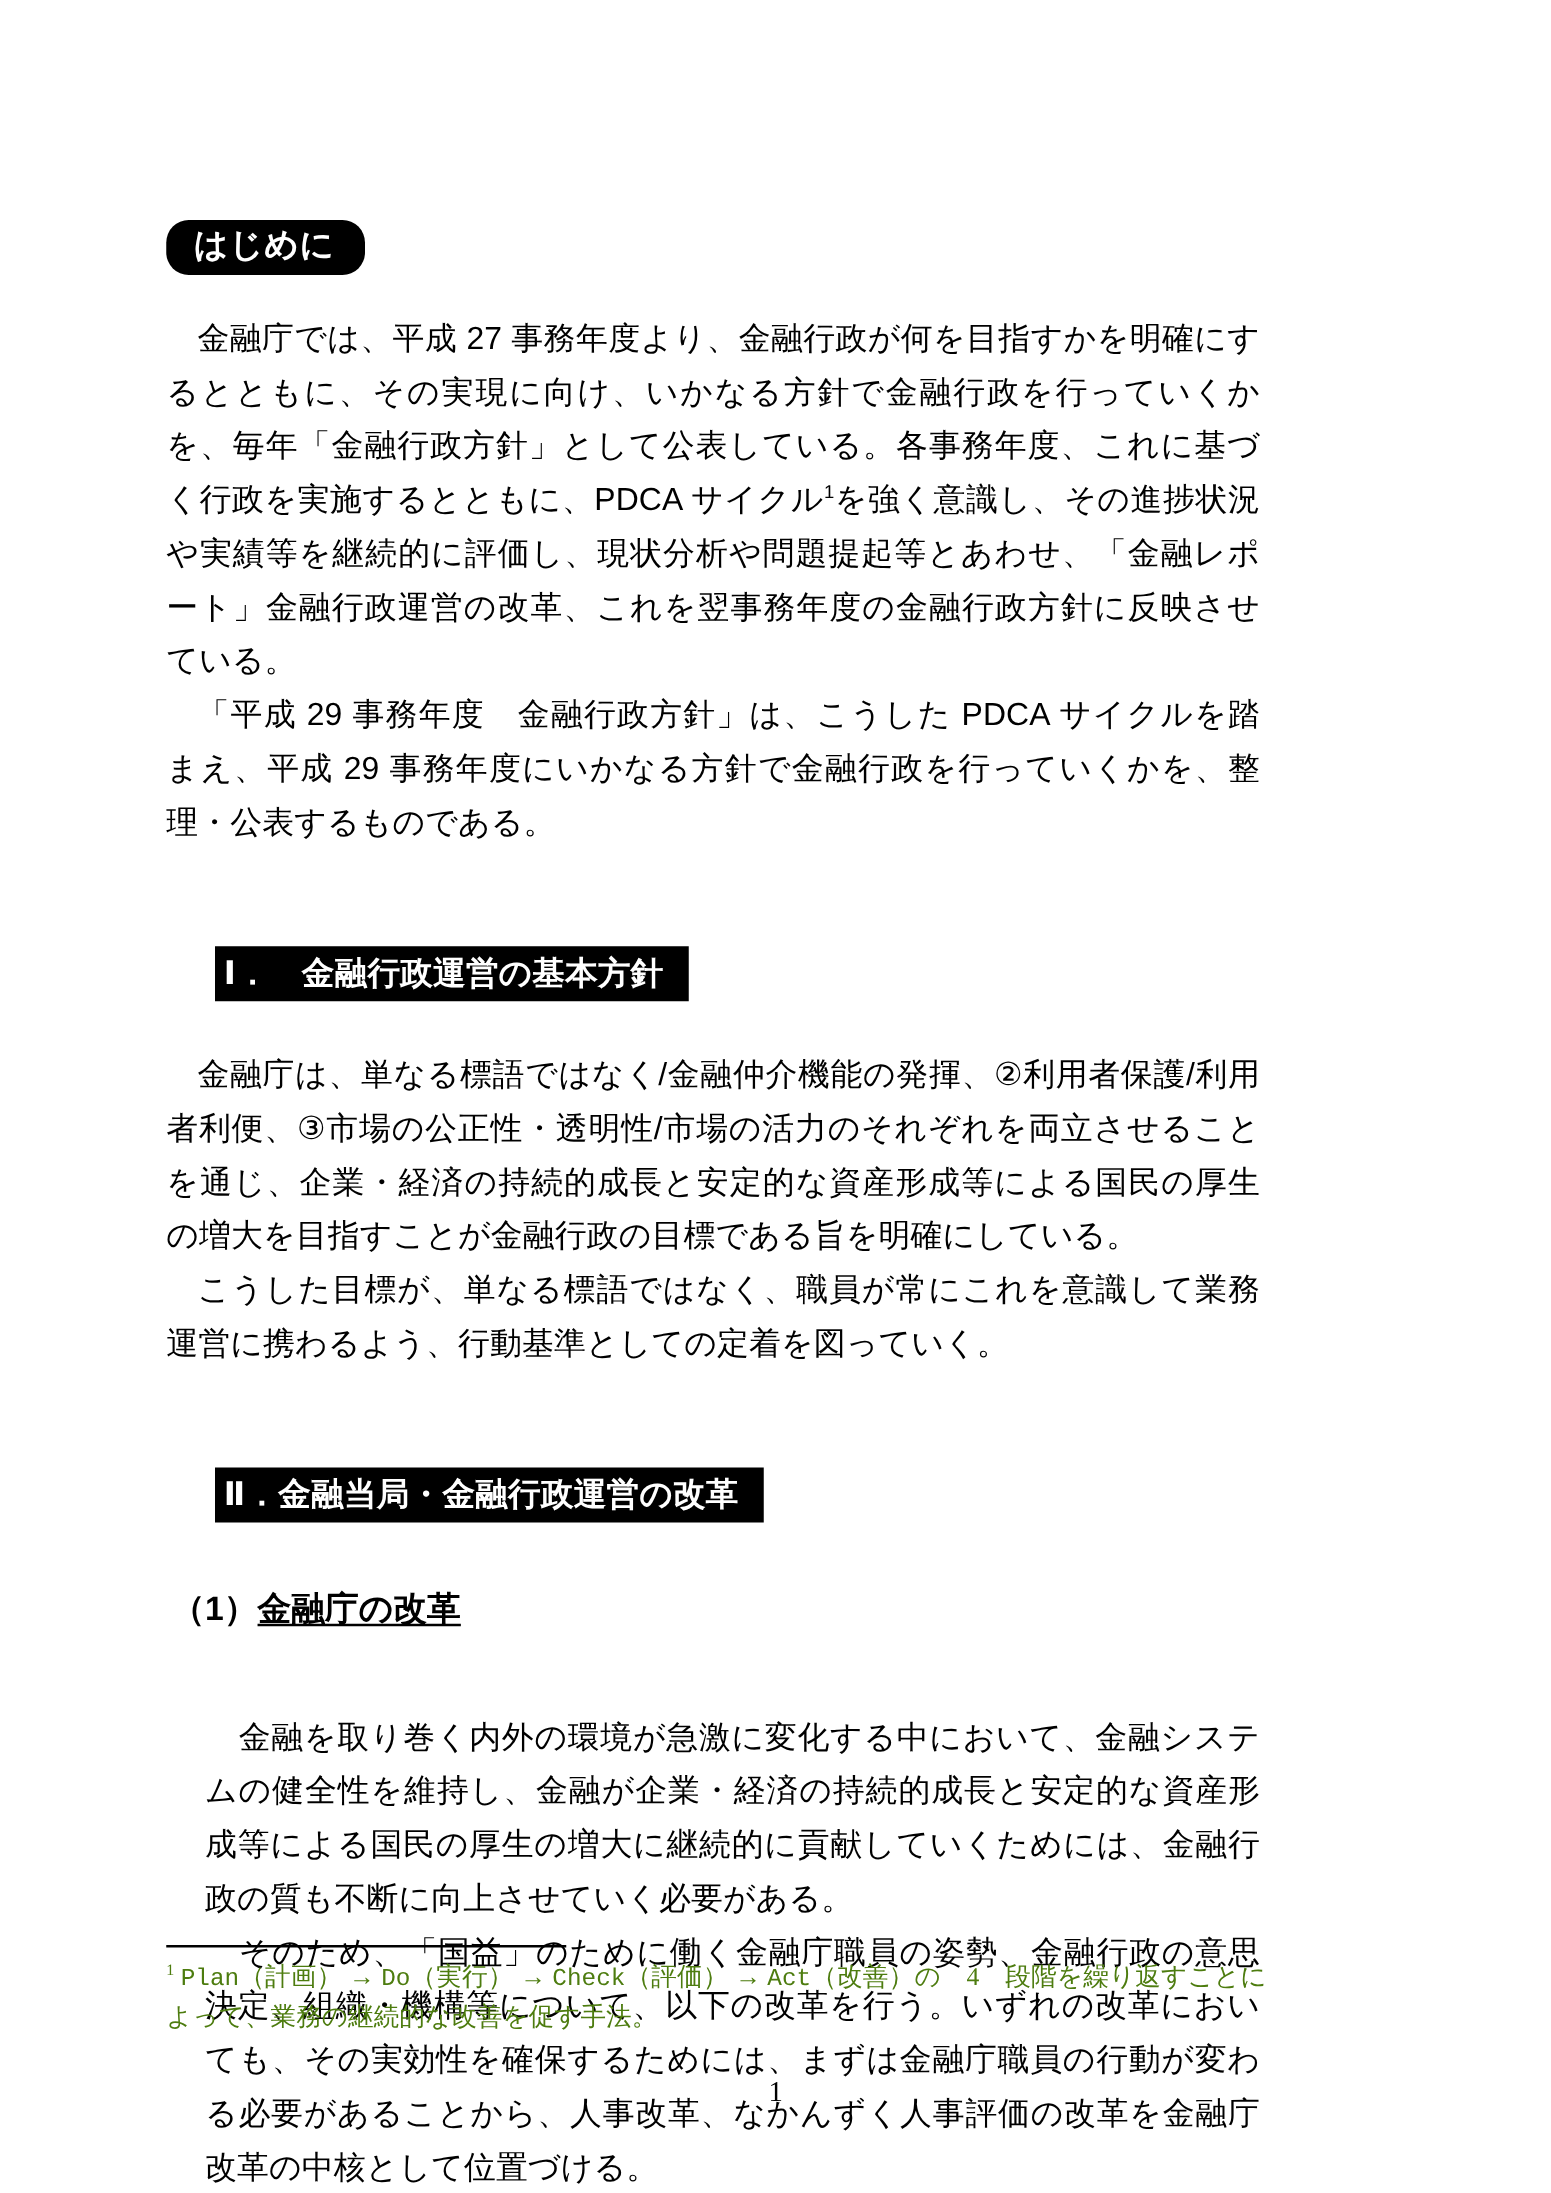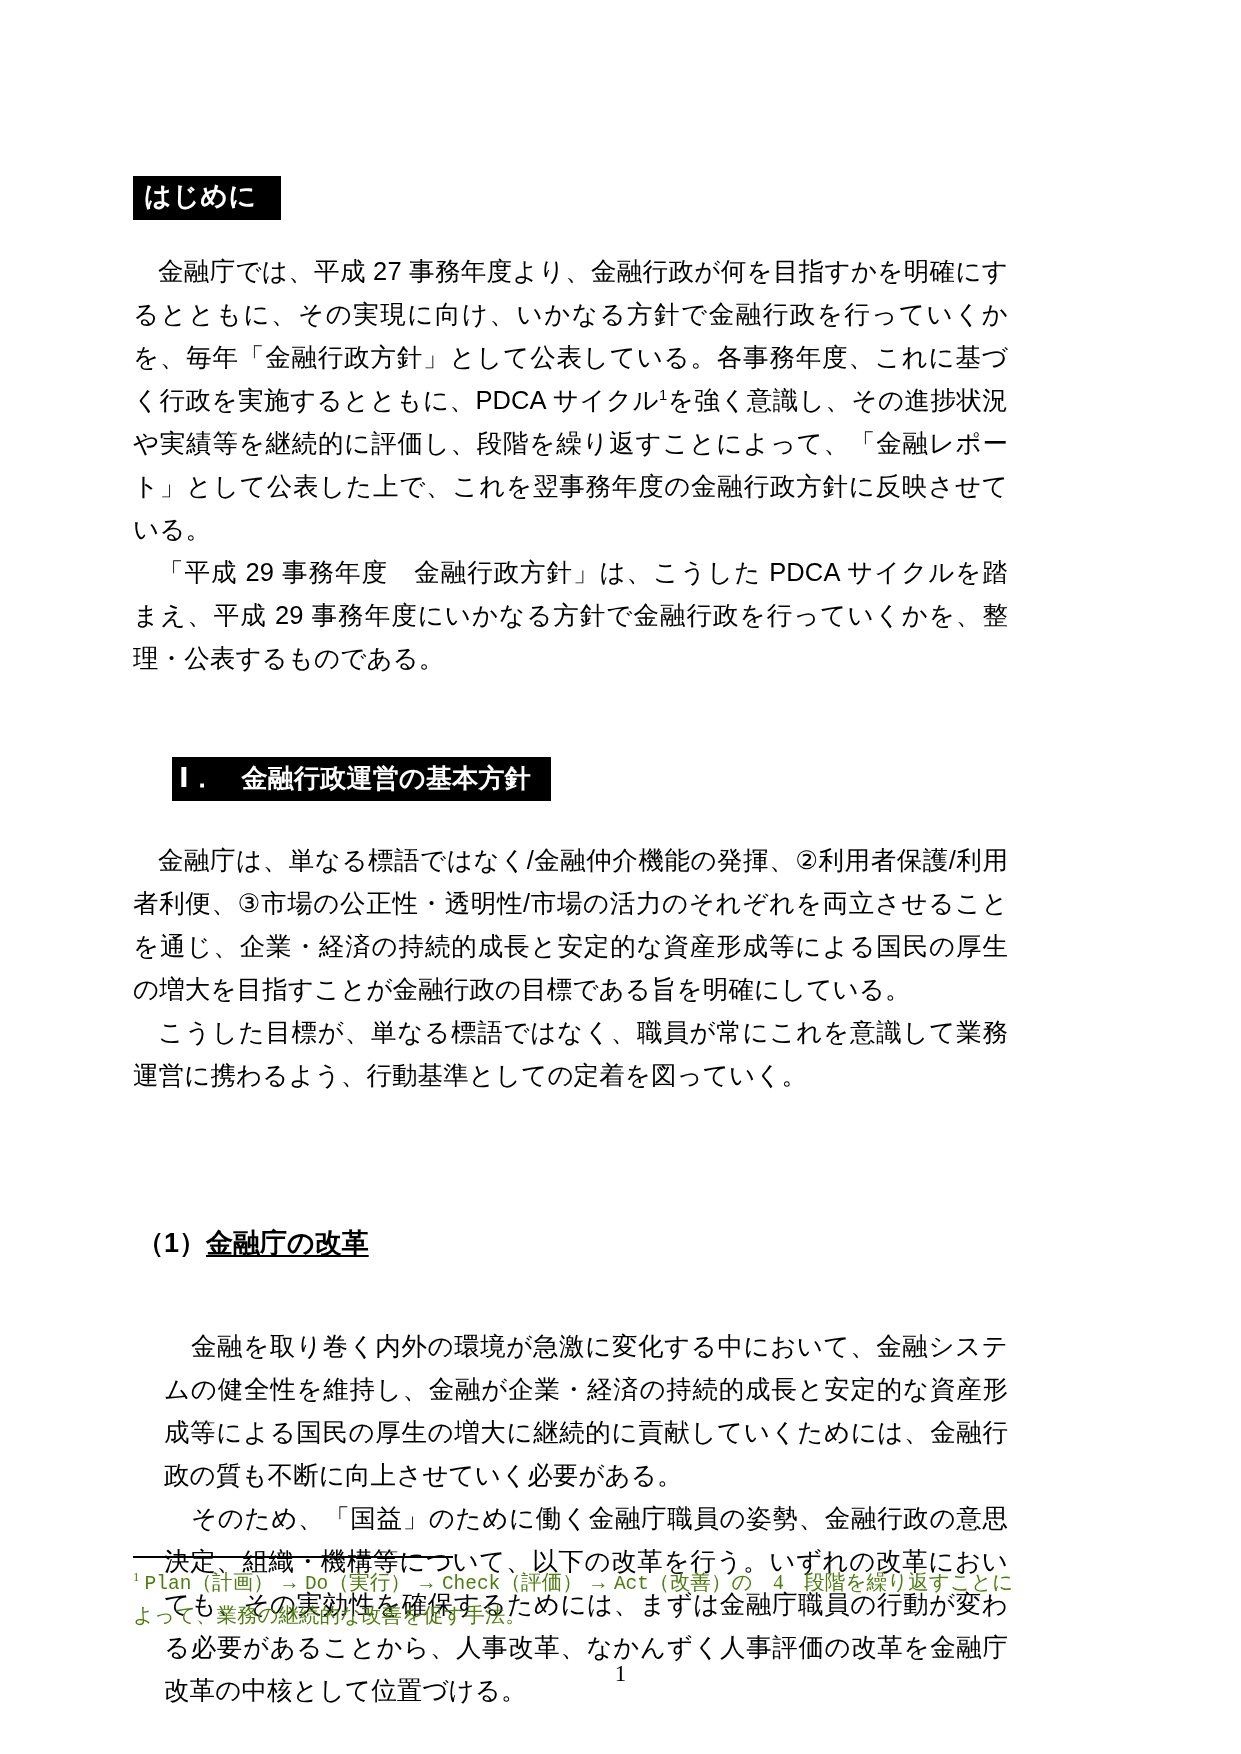--- a/index.html
+++ b/index.html
@@ -42,21 +42,22 @@
     font-weight: bold;
     font-size: 27px;
     line-height: 1.32;
     padding: 3px 18px 5px 6px;
     letter-spacing: 0.02em;
     white-space: pre;
   }
 
   .rev-heading.h-intro {
     font-size: 27px;
-    padding: 3px 24px 5px 11px;
+    padding: 3px 24px 5px 22px;
+    border-radius: 18px;
   }
 
   .rev-heading.h-sec {
     font-size: 26px;
     padding: 4px 20px 6px 7px;
     letter-spacing: 0.01em;
     margin-left: 39px;
   }
 
   
@@ -168,37 +169,40 @@
 <div class="page">
 
   <div class="content">
 
     <div>
       <span class="rev-heading h-intro">はじめに</span>
     </div>
 
     <div class="gap-intro-body"></div>
 
-    <p class="para"><span>金融庁では、平成 27 事務年度より、金融行政が何を目指すかを明確にするとともに、その実現に向け、いかなる方針で金融行政を行っていくかを、毎年「金融行政方針」として公表している。各事務年度、これに基づく行政を実施するとともに、PDCA サイクル</span><sup class="fn-ref">1</sup><span>を強く意識し、その進捗状況や実績等を継続的に評価し、段階を繰り返すことによって、「金融レポート」として公表した上で、これを翌事務年度の金融行政方針に反映させている。</span></p>
+    <p class="para"><span>金融庁では、平成 27 事務年度より、金融行政が何を目指すかを明確にするとともに、その実現に向け、いかなる方針で金融行政を行っていくかを、毎年「金融行政方針」として公表している。各事務年度、これに基づく行政を実施するとともに、PDCA サイクル</span><sup class="fn-ref">1</sup><span>を強く意識し、その進捗状況や実績等を継続的に評価し、現状分析や問題提起等とあわせ、「金融レポート」金融行政運営の改革、これを翌事務年度の金融行政方針に反映させている。</span></p>
 
     <p class="para">「平成 29 事務年度　金融行政方針」は、こうした PDCA サイクルを踏まえ、平成 29 事務年度にいかなる方針で金融行政を行っていくかを、整理・公表するものである。</p>
 
     <div class="gap-block-lg"></div>
 
     <div>
       <span class="rev-heading h-sec">Ⅰ．　金融行政運営の基本方針</span>
     </div>
 
     <div class="gap-block-sm"></div>
 
     <p class="para">金融庁は、単なる標語ではなく/金融仲介機能の発揮、②利用者保護/利用者利便、③市場の公正性・透明性/市場の活力のそれぞれを両立させることを通じ、企業・経済の持続的成長と安定的な資産形成等による国民の厚生の増大を目指すことが金融行政の目標である旨を明確にしている。</p>
     <p class="para">こうした目標が、単なる標語ではなく、職員が常にこれを意識して業務運営に携わるよう、行動基準としての定着を図っていく。</p>
 
     <div class="gap-block-lg"></div>
 
+    <div>
+      <span class="rev-heading h-sec">Ⅱ．金融当局・金融行政運営の改革</span>
+    </div>
 
     <div class="gap-sub"></div>
 
     <p class="sub-heading"><span class="num">（1）</span><span class="u">金融庁の改革</span></p>
 
     <div class="gap-block-md"></div>
 
     <div class="indented">
       <p class="para">金融を取り巻く内外の環境が急激に変化する中において、金融システムの健全性を維持し、金融が企業・経済の持続的成長と安定的な資産形成等による国民の厚生の増大に継続的に貢献していくためには、金融行政の質も不断に向上させていく必要がある。</p>
       <p class="para">そのため、「国益」のために働く金融庁職員の姿勢、金融行政の意思決定、組織・機構等について、以下の改革を行う。いずれの改革においても、その実効性を確保するためには、まずは金融庁職員の行動が変わる必要があることから、人事改革、なかんずく人事評価の改革を金融庁改革の中核として位置づける。</p>

